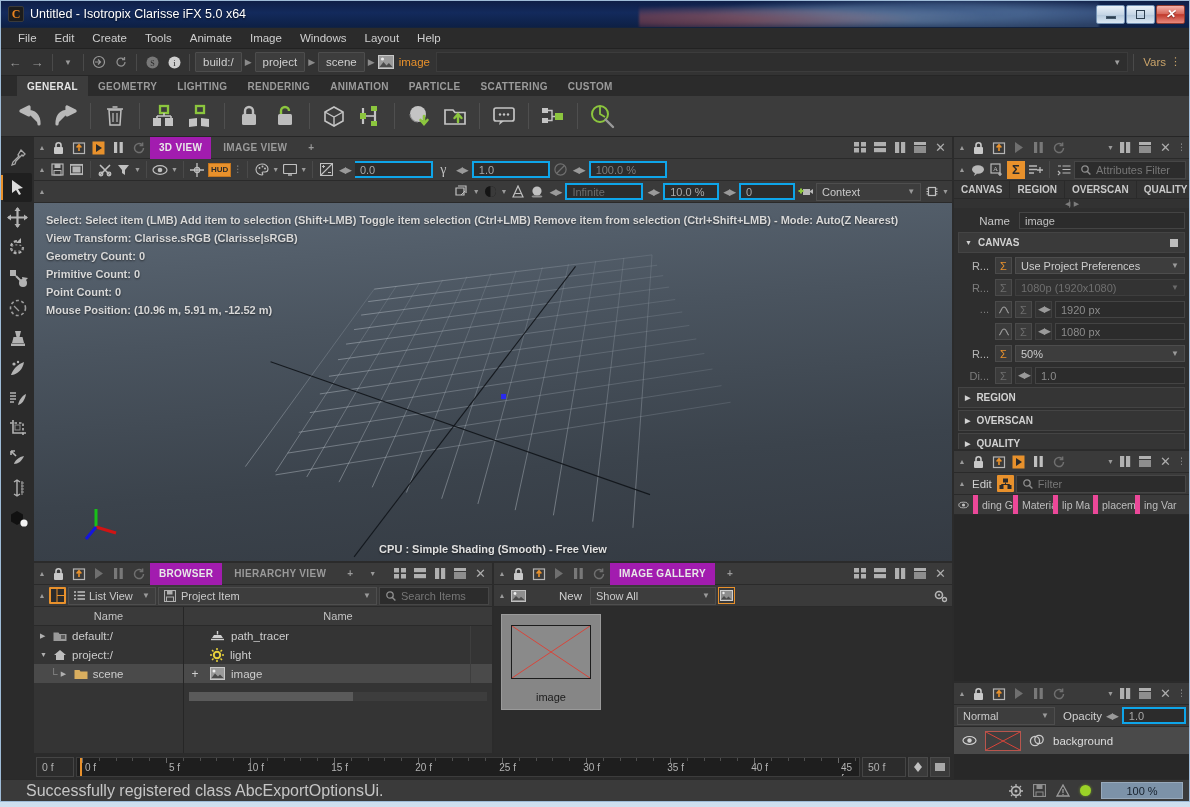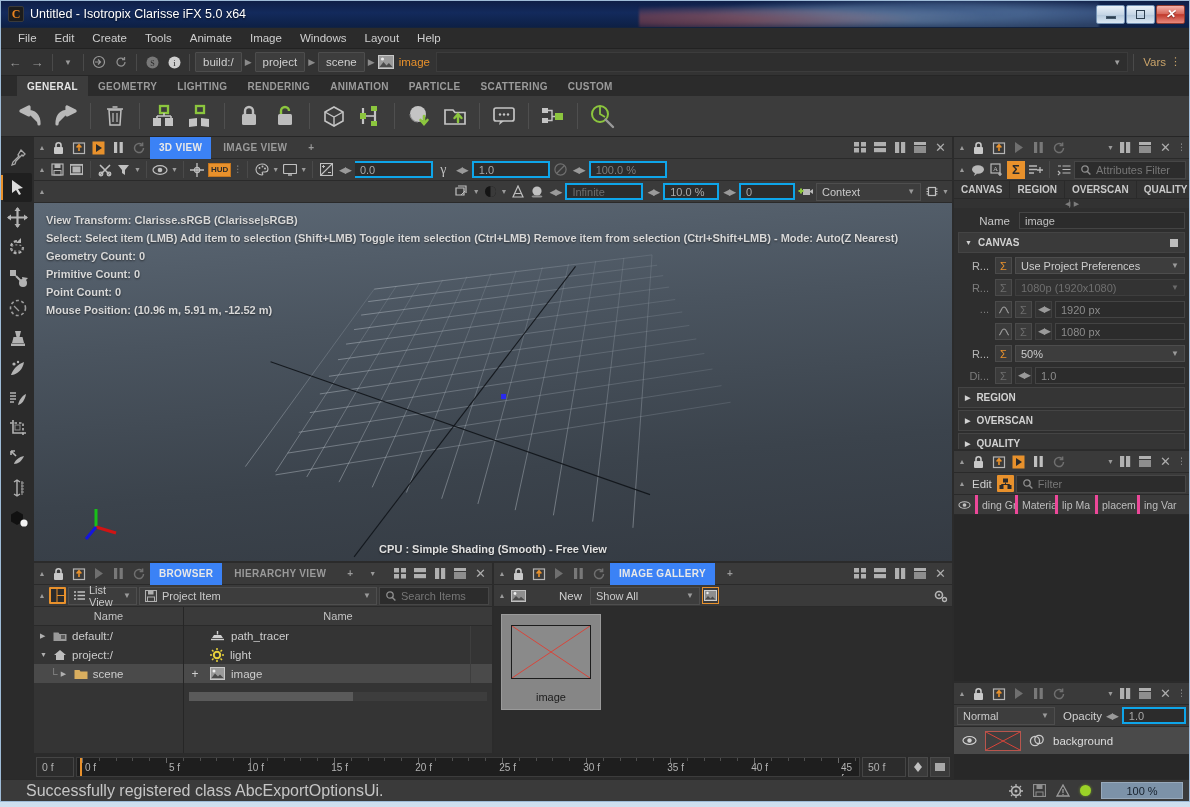--- a/index.html
+++ b/index.html
@@ -94,21 +94,21 @@
   
   .center { flex:1; display:flex; flex-direction:column; min-width:0; padding:0 2px 0 0;}
   .rightcol { width:235px; flex:0 0 235px; display:flex; flex-direction:column; background:#2b2b2b; }
 
   
   .ptabbar { height:22px; flex:0 0 22px; background:#3a3a3a; display:flex; align-items:center; gap:3px; padding:0 3px; border-bottom:1px solid #2a2a2a;}
   .pi { width:17px; height:17px; display:flex; align-items:center; justify-content:center; color:#adadad; font-size:11px; }
   .pi.orange { color:#e8912c; }
   .pi.dim { color:#6f6f6f; }
   .ptab { height:22px; padding:0 9px; display:flex; align-items:center; font-size:10px; font-weight:bold; color:#9a9a9a; letter-spacing:.3px;}
-  .ptab.active { background:#3b82f6; color:#e8e8e8; }
+  .ptab.active { background:#a21caf; color:#e8e8e8; }
   .pgrow { flex:1; }
   .toolrow { height:22px; flex:0 0 22px; background:#3a3a3a; display:flex; align-items:center; gap:2px; padding:0 3px; border-bottom:1px solid #2a2a2a;}
   .caret-up { color:#9a9a9a; font-size:7px; width:10px; text-align:center;}
   .numfield {
     height:17px; background:#2c2c2c; border:2px solid #0ea5e9; color:#a9a9a9;
     display:flex; align-items:center; padding:0 5px; font-size:11px; min-width:40px;
   }
   .numfield.wide { min-width:78px; }
   .spinner { color:#9a9a9a; font-size:9px; padding:0 2px; letter-spacing:-1px;}
   .dropdown {
@@ -159,21 +159,21 @@
   .sig.dim { color:#6e6e6e; }
   .anim { width:17px; height:17px; background:#3b3b3b; border:1px solid #4b4b4b; display:flex; align-items:center; justify-content:center; flex:0 0 17px;}
   .ctl { flex:1; height:17px; background:#3d3d3d; border:1px solid #4d4d4d; display:flex; align-items:center; padding:0 5px; font-size:11px; color:#ccc; justify-content:space-between; min-width:0;}
   .ctl.dim { color:#6f6f6f; background:#333; border-color:#3e3e3e;gap:38px;}
   .ctl.field { background:#2c2c2c; border-color:#444; color:#8c8c8c; justify-content:flex-start; gap:4px;}
   .sechdr { height:21px; display:flex; align-items:center; gap:6px; background:#3a3a3a; border:1px solid #444; padding:0 6px; font-size:10px; font-weight:bold; color:#d2d2d2; margin-bottom:2px;}
   .sechdr .sq { margin-left:auto; width:8px; height:8px; background:#bdbdbd; }
   .collapsed { background:#353535; }
 
   .colheadrow { height:20px; background:#3a3a3a; display:flex; align-items:stretch; border-bottom:1px solid #2a2a2a; overflow:hidden;}
-  .ch { padding:0 4px; display:flex; align-items:center; font-size:10.5px; color:#bdbdbd; border-right:3px solid #ec4899; white-space:nowrap; overflow:hidden;}
+  .ch { padding:0 4px; display:flex; align-items:center; font-size:10.5px; color:#bdbdbd; border-right:5px solid #ec4899; white-space:nowrap; overflow:hidden;}
   .emptylist { flex:1; background:#282828; }
   .layerrow { height:27px; display:flex; align-items:center; gap:8px; background:#4a4a4a; padding-left:8px;}
   .layerthumb { width:36px; height:20px; border:1px solid #b8564e; background:#3e3e3e; position:relative;}
 
   
   .timeline { height:24px; flex:0 0 24px; background:#2b2b2b; display:flex; align-items:center; gap:2px; padding:0 2px; margin-top:2px;}
   .tfield { width:38px; height:20px; background:#2c2c2c; border:1px solid #454545; color:#b0b0b0; font-size:10.5px; display:flex; align-items:center; padding-left:5px;}
   .ruler { flex:1; height:20px; background:#1e1e1e; border:1px solid #3c3c3c; position:relative; overflow:hidden;}
   .tick { position:absolute; top:0; width:1px; height:5px; background:#6a6a6a;}
   .tickl { position:absolute; top:4px; font-size:10px; color:#b4b4b4; transform:translateX(-100%);}
@@ -734,22 +734,22 @@
               <path d="M240 262 L692 192"></path>
           </g>
           <g stroke="#101419" stroke-width="1.1" fill="none" opacity="0.9">
             <path d="M235 153 L612 281"></path>
             <path d="M538 61 L318 341"></path>
           </g>
           <rect x="464" y="184" width="5" height="5" fill="#2a2aee"></rect>
         </svg>
 
         <div class="vpinfo">
+          <div>Select: Select item (LMB)  Add item to selection (Shift+LMB)  Toggle item selection (Ctrl+LMB)  Remove item from selection (Ctrl+Shift+LMB)  - Mode: Auto(Z Nearest)</div>
           <div>View Transform: Clarisse.sRGB (Clarisse|sRGB)</div>
-          <div>Select: Select item (LMB)  Add item to selection (Shift+LMB)  Toggle item selection (Ctrl+LMB)  Remove item from selection (Ctrl+Shift+LMB)  - Mode: Auto(Z Nearest)</div>
           <div>Geometry Count: 0</div>
           <div>Primitive Count: 0</div>
           <div>Point Count: 0</div>
           <div>Mouse Position:  (10.96 m, 5.91 m, -12.52 m)</div>
         </div>
 
         <div class="gizmo">
           <svg width="46" height="46" viewBox="0 0 46 46">
             <path d="M14 30 L14 12" stroke="#18c018" stroke-width="3"></path>
             <path d="M14 30 L34 36" stroke="#d01414" stroke-width="3"></path>
@@ -830,21 +830,21 @@
 
           <div class="toolrow">
             <span class="caret-up">▲</span>
             <div class="pi" style="background:#e8912c;border-radius:1px;">
               <svg width="13" height="13" viewBox="0 0 13 13">
                   <rect x="0" y="0" width="5.5" height="13" fill="#2b2b2b"></rect>
                   <rect x="6.5" y="0" width="6.5" height="6" fill="#2b2b2b"></rect>
                   <rect x="6.5" y="7" width="6.5" height="6" fill="#2b2b2b"></rect>
                 </svg>
             </div>
-            <div class="dropdown" style="width:69px;">
+            <div class="dropdown" style="width:88px;">
               <span style="display:flex;align-items:center;gap:4px;">
                 <span>
                   <svg width="11" height="10" viewBox="0 0 11 10">
                       <path d="M0 1h2M0 4.5h2M0 8h2M3.5 1h7.5M3.5 4.5h7.5M3.5 8h7.5" stroke="#c0c0c0" stroke-width="1.3"></path>
                     </svg>
                 </span>
                 <span>List View</span>
               </span>
               <span class="dn">▼</span>
             </div>
@@ -1031,21 +1031,21 @@
             <div style="display:flex;align-items:center;gap:5px;padding:0 6px 0 2px;">
               <span>
                 <svg width="15" height="12" viewBox="0 0 15 12">
                     <rect x="0.5" y="0.5" width="14" height="11" fill="#8e8e8e" stroke="#c0c0c0"></rect>
                     <circle cx="4" cy="3.5" r="1.4" fill="#ededed"></circle>
                     <path d="M1.5 10l3.5-4 3 2.8 2-2 3.5 3.2z" fill="#4b4b4b"></path>
                   </svg>
               </span>
               <span style="font-size:11.5px;color:#cfcfcf;margin-left:28px;">New</span>
             </div>
-            <div class="dropdown" style="width:110px;">
+            <div class="dropdown" style="width:126px;">
               <span>Show All</span>
               <span class="dn">▼</span>
             </div>
             <div class="pi" style="border:1px solid #e8912c;">
               <svg width="13" height="11" viewBox="0 0 13 11">
                   <rect x="0.5" y="0.5" width="12" height="10" fill="#8e8e8e" stroke="#cfcfcf"></rect>
                   <circle cx="3.5" cy="3" r="1.2" fill="#ededed"></circle>
                   <path d="M1 9.5l3-3.5 2.5 2.4 2-1.8 3 2.9z" fill="#4b4b4b"></path>
                 </svg>
             </div>

